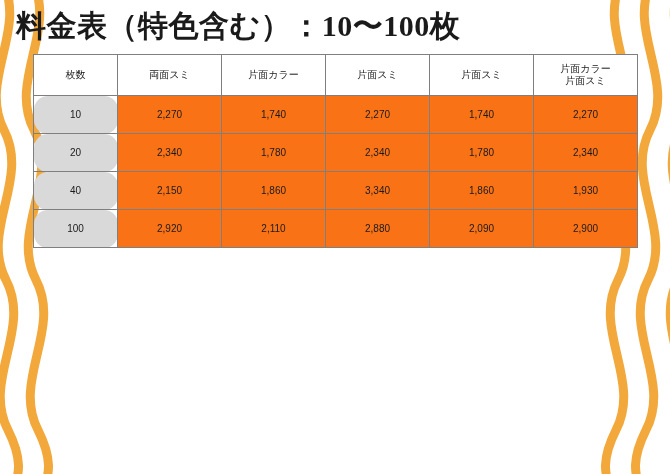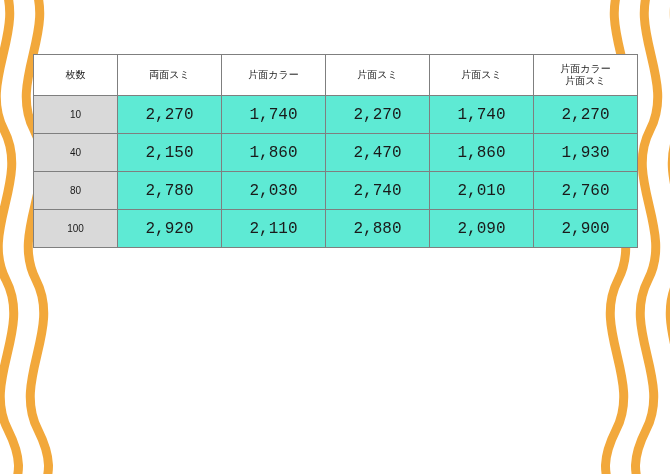--- a/index.html
+++ b/index.html
@@ -69,25 +69,25 @@
     padding: 0 2px;
     font-weight: normal;
   }
   table.price thead th {
     background: #ffffff;
     height: 40px;
     line-height: 1.25;
   }
   table.price tbody td.qty {
     background: #d9d9d9;
+    border-radius: 14px;
   }
   table.price tbody td.val {
-    background: #5eead4;
-    font-size: 16px;
-    font-family: Liberation Mono, monospace;
+    background: #f97316;
+    font-size: 10px;
   }
   col.c0 { width: 84px; }
   col.c1 { width: 104px; }
   col.c2 { width: 104px; }
   col.c3 { width: 104px; }
   col.c4 { width: 104px; }
   col.c5 { width: 104px; }
   .hdr-2line { display: block; }
 </style>
 </head>
@@ -103,20 +103,21 @@
   </svg>
 
   <svg class="deco deco-right" viewBox="0 0 90 494" aria-hidden="true">
     <g fill="none" stroke="#F2A83B" stroke-width="9" stroke-linecap="round">
       <path d="M36 -10 C 10 40, 60 90, 34 140 C 8 190, 58 240, 32 290 C 6 340, 56 390, 30 440 C 14 472, 20 486, 24 500"></path>
       <path d="M66 -10 C 40 40, 90 90, 64 140 C 38 190, 88 240, 62 290 C 36 340, 86 390, 60 440 C 44 472, 50 486, 54 500"></path>
       <path d="M96 -10 C 70 40, 120 90, 94 140 C 68 190, 118 240, 92 290 C 66 340, 116 390, 90 440"></path>
     </g>
   </svg>
 
+  <div class="title">料金表（特色含む）：10〜100枚</div>
 
   <div class="table-wrap">
     <table class="price">
       <colgroup>
         <col class="c0">
           <col class="c1">
           <col class="c2">
           <col class="c3">
           <col class="c4">
           <col class="c5">
@@ -137,34 +138,34 @@
       <tbody>
         <tr>
           <td class="qty">10</td>
           <td class="val">2,270</td>
           <td class="val">1,740</td>
           <td class="val">2,270</td>
           <td class="val">1,740</td>
           <td class="val">2,270</td>
         </tr>
         <tr>
+          <td class="qty">20</td>
+          <td class="val">2,340</td>
+          <td class="val">1,780</td>
+          <td class="val">2,340</td>
+          <td class="val">1,780</td>
+          <td class="val">2,340</td>
+        </tr>
+        <tr>
           <td class="qty">40</td>
           <td class="val">2,150</td>
           <td class="val">1,860</td>
-          <td class="val">2,470</td>
+          <td class="val">3,340</td>
           <td class="val">1,860</td>
           <td class="val">1,930</td>
-        </tr>
-        <tr>
-          <td class="qty">80</td>
-          <td class="val">2,780</td>
-          <td class="val">2,030</td>
-          <td class="val">2,740</td>
-          <td class="val">2,010</td>
-          <td class="val">2,760</td>
         </tr>
         <tr>
           <td class="qty">100</td>
           <td class="val">2,920</td>
           <td class="val">2,110</td>
           <td class="val">2,880</td>
           <td class="val">2,090</td>
           <td class="val">2,900</td>
         </tr>
       </tbody>

